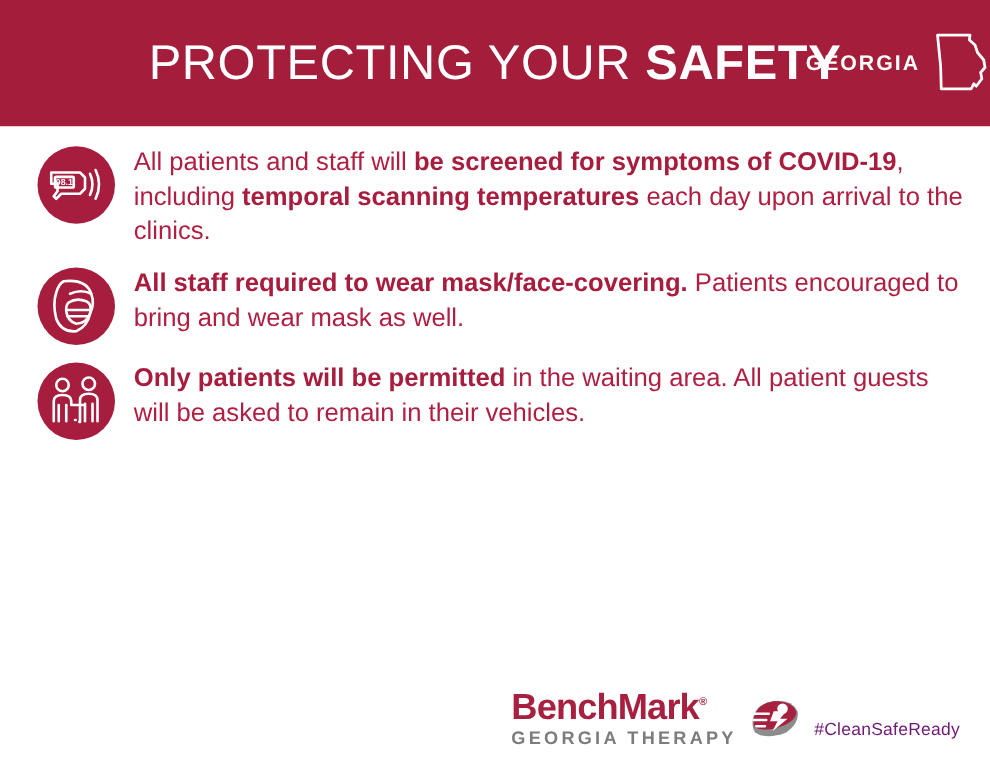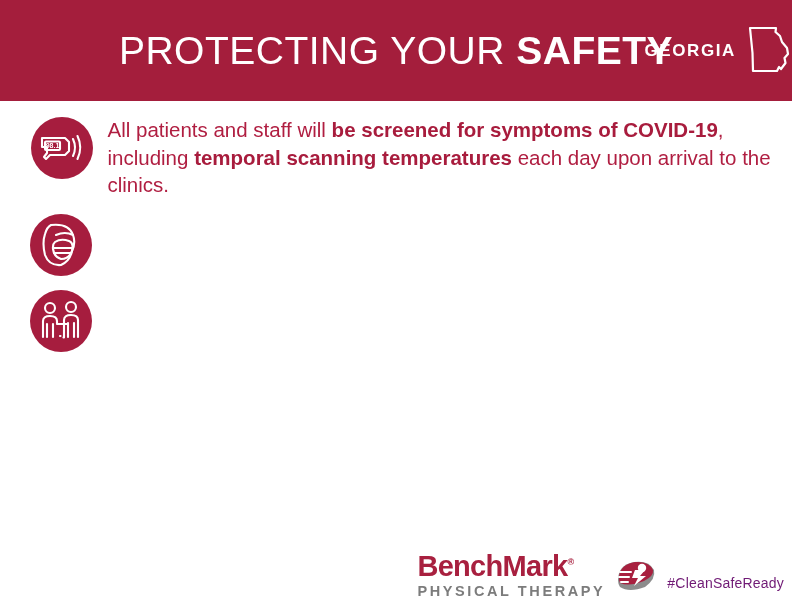--- a/index.html
+++ b/index.html
@@ -70,21 +70,21 @@
 
   
   .items {
     padding: 14px 16px 0 30px;
   }
   .item {
     display: flex;
     align-items: flex-start;
     margin-bottom: 12px;
   }
-  .item:nth-child(1) { margin-bottom: 13px; justify-content: center; }
+  .item:nth-child(1) { margin-bottom: 13px; }
   .item:nth-child(4) { margin-bottom: 14px; }
 
   .icon-badge {
     flex: 0 0 auto;
     width: 62px;
     height: 62px;
     border-radius: 50%;
     background: #a61d3e;
     display: flex;
     align-items: center;
@@ -99,21 +99,21 @@
     font-size: 20.5px;
     line-height: 1.35;
     padding-top: 1px;
     max-width: 668px;
   }
   .item-text b { font-weight: bold; color: #a81c3d; }
 
   
   .footer {
     position: absolute;
-    right: 8px;
+    right: 24px;
     bottom: 14px;
     display: flex;
     align-items: flex-end;
     gap: 10px;
   }
   .logo-words {
     display: flex;
     flex-direction: column;
     align-items: flex-start;
     line-height: 1;
@@ -191,47 +191,53 @@
       <div class="icon-badge">
         <svg width="44" height="48" viewBox="0 0 44 48">
           <g fill="none" stroke="#ffffff" stroke-width="2.1" stroke-linejoin="round" stroke-linecap="round">
             <path d="M12 4 Q30 2 34 14 Q37 22 33 30 Q31 40 22 44 Q10 45 6 34 Q3 22 6 13 Q8 6 12 4 Z"></path>
             <path d="M17 14 Q26 10 34 14"></path>
             <path d="M16 21 Q22 17 30 20 Q35 22 33 30 Q30 38 22 38 Q15 36 14 28 Q13.5 23 16 21 Z"></path>
             <path d="M14 27 H33"></path>
             <path d="M15 32 H32"></path>
           </g>
         </svg>
+      </div>
+      <div class="item-text">
+        <b>All staff required to wear mask/face-covering.</b><span> Patients encouraged to bring and wear mask as well.</span>
       </div>
     </div>
 
 
     <div class="item">
       <div class="icon-badge">
         <svg width="48" height="44" viewBox="0 0 48 44">
           <g fill="none" stroke="#ffffff" stroke-width="2.1" stroke-linejoin="round" stroke-linecap="round">
             <circle cx="13" cy="9" r="5"></circle>
             <path d="M6 38 V22 Q6 17 13 17 Q20 17 20 22 V25 H30"></path>
             <path d="M10 25 V38 M16 25 V38"></path>
             <circle cx="34" cy="8" r="5"></circle>
             <path d="M27 38 V21 Q27 16 34 16 Q41 16 41 21 V38"></path>
             <path d="M31 24 V38 M37 24 V38"></path>
             <path d="M23 37 h0.5 M26.5 38.5 h0.5"></path>
           </g>
         </svg>
       </div>
+      <div class="item-text">
+        <b>Only patients will be permitted</b><span> in the waiting area. All patient guests will be asked to remain in their vehicles.</span>
+      </div>
     </div>
 
 
   </div>
 
   <div class="footer">
     <div class="logo-words">
       <div class="logo-bench"><span>BenchMark</span><span class="tm">®</span></div>
-      <div class="logo-sub">PHYSICAL THERAPY</div>
+      <div class="logo-sub">GEORGIA THERAPY</div>
     </div>
     <span class="logo-mark">
       <svg width="42" height="34" viewBox="0 0 42 34">
         <path d="M3 21 Q3 6 19 3 Q34 1 39 11 Q41 20 30 28 Q14 34 5 28 Q3 25 3 21 Z" fill="#8c8c8c"></path>
         <path d="M4 17 Q6 5 20 3 Q34 2 38 11 Q39 17 29 22 Q14 28 5 24 Q3.5 21 4 17 Z" fill="#a8203f"></path>
         <circle cx="27" cy="9" r="4.2" fill="#ffffff"></circle>
         <path d="M20 11 L30 11 L25 17 L31 17 L19 27 L23 19 L17 19 Z" fill="#ffffff"></path>
         <path d="M5 13 H16 M4 18 H14 M6 23 H13" stroke="#ffffff" stroke-width="2" stroke-linecap="round" fill="none"></path>
       </svg>
     </span>

